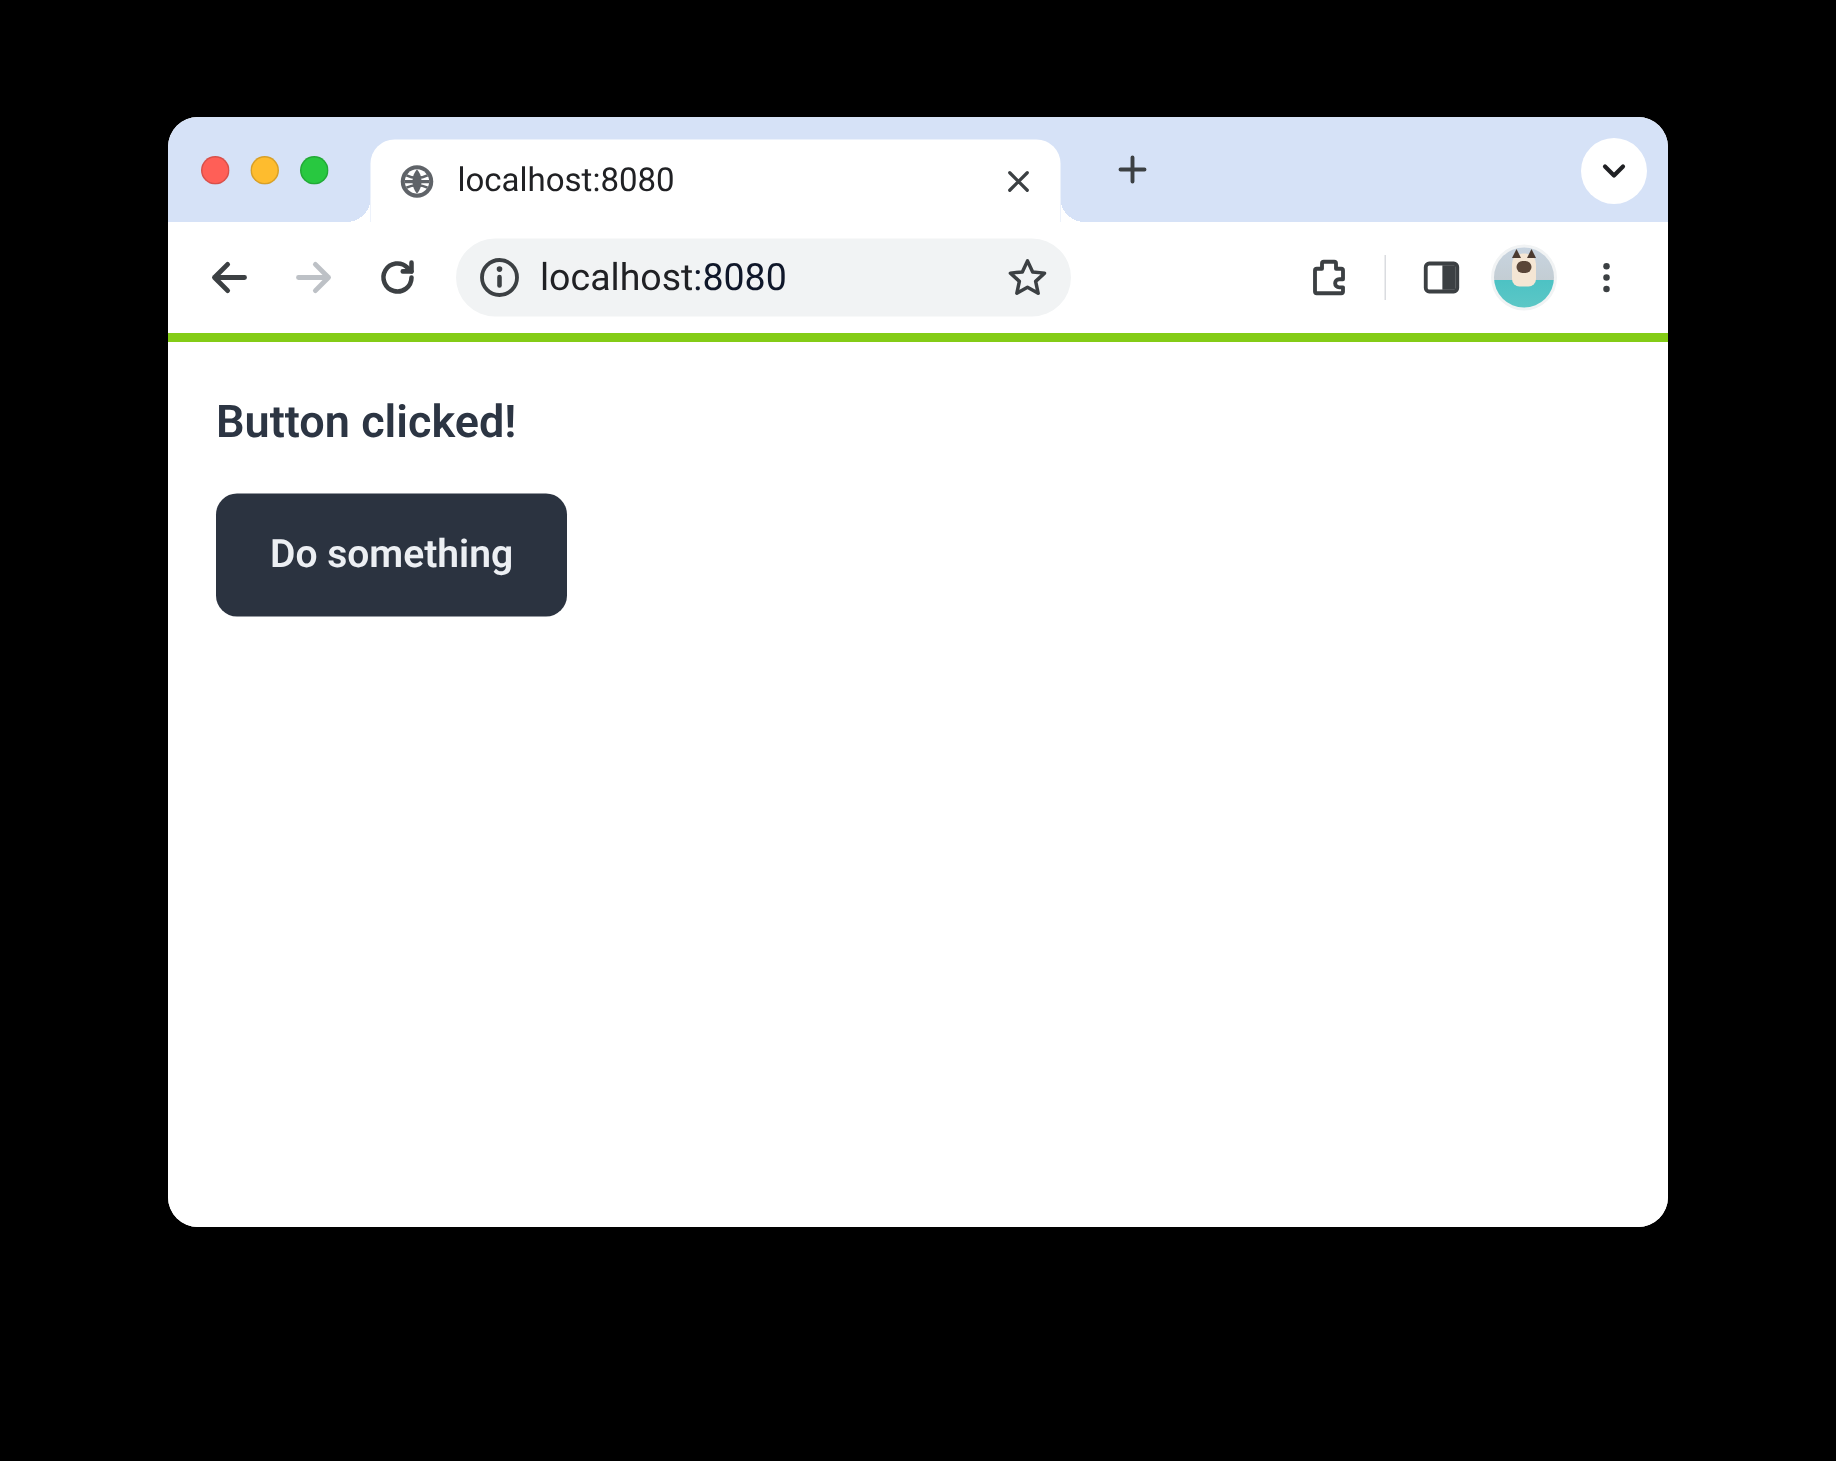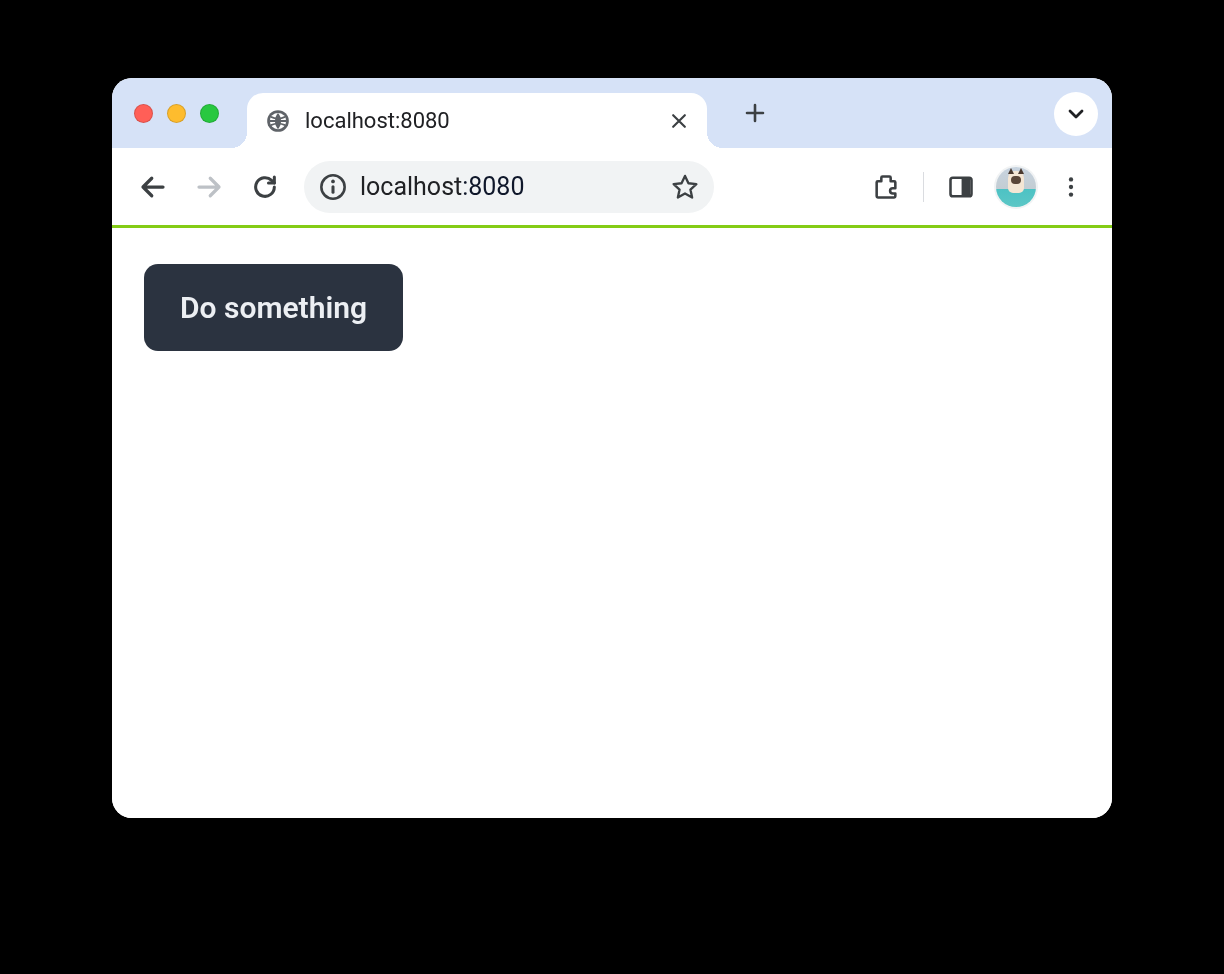--- a/index.html
+++ b/index.html
@@ -138,21 +138,21 @@
       cursor: pointer;
     }
     
     .toolbar {
       height: 80px;
       background: #fff;
       display: flex;
       align-items: center;
       padding: 0 18px;
       gap: 10px;
-      border-bottom: 3px solid #84cc16;
+      border-bottom: 6px solid #84cc16;
     }
     .nav-btn {
       width: 46px;
       height: 46px;
       display: flex;
       align-items: center;
       justify-content: center;
       cursor: pointer;
       border-radius: 50%;
       color: #5f6368;
@@ -270,21 +270,21 @@
     .message {
       font-size: 30px;
       font-weight: 600;
       color: #2c3543;
       margin-bottom: 30px;
     }
     .action-button {
       background: #2b3340;
       color: #eceff3;
       border: none;
-      font-size: 30px;
+      font-size: 26px;
       font-weight: 600;
       padding: 26px 36px;
       border-radius: 14px;
       cursor: pointer;
       font-family: inherit;
     }
   </style>
 </head>
 <body>
 
@@ -395,16 +395,17 @@
     <div class="toolbar-icon">
       <svg viewBox="0 0 24 24" width="26" height="26">
         <circle cx="12" cy="5" r="2" fill="#3c4043"></circle>
         <circle cx="12" cy="12" r="2" fill="#3c4043"></circle>
         <circle cx="12" cy="19" r="2" fill="#3c4043"></circle>
       </svg>
     </div>
   </div>
 
   <div class="content">
+    <div class="message">Button clicked!</div>
     <button class="action-button">Do something</button>
   </div>
 
 </div>
 
 </body></html>

